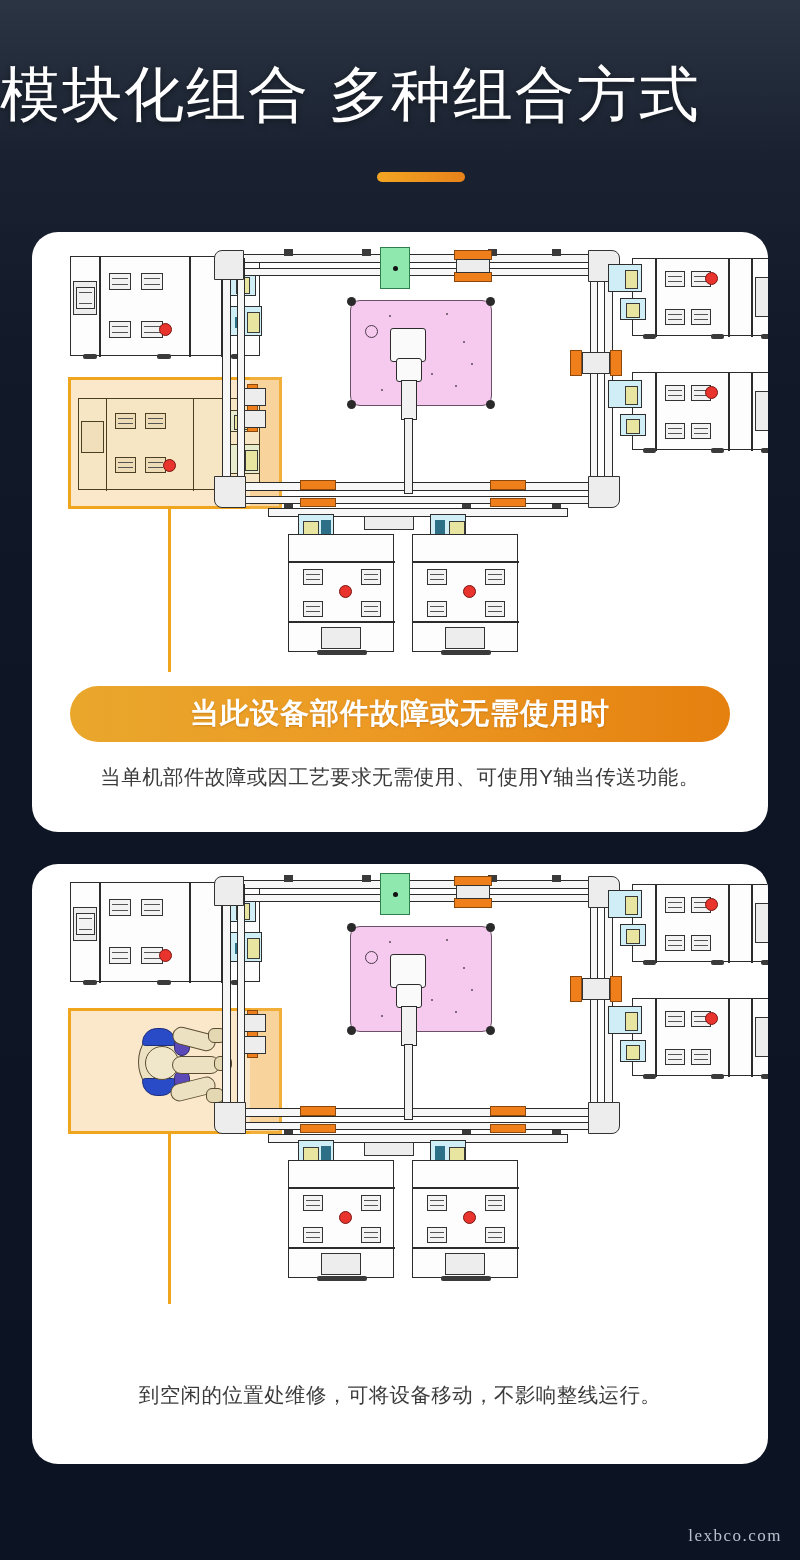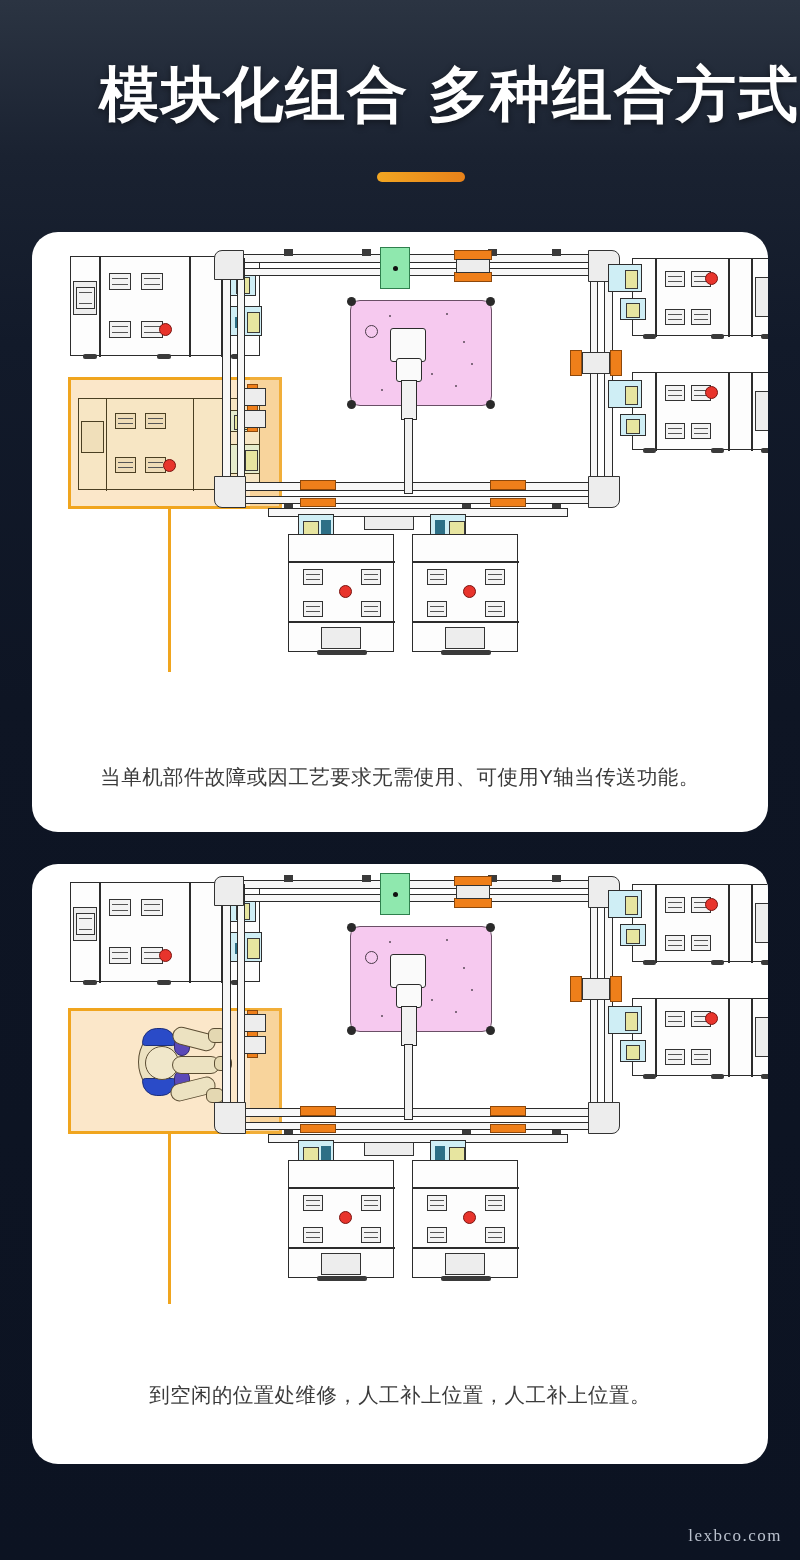--- a/index.html
+++ b/index.html
@@ -12,22 +12,22 @@
   .page{
     position:relative;width:800px;height:1560px;
     background:linear-gradient(180deg,#2b3442 0%,#1a2231 10%,#121a2a 22%,#0e1524 45%,#0c1322 100%);
     overflow:hidden;
   }
 
   
   .header{position:absolute;left:0;top:0;width:800px;height:210px;}
   .title{
     position:absolute;left:0;top:62px;width:800px;
-    text-align:right;color:#ffffff;
-    font-size:60px;font-weight:bold;letter-spacing:2px;
+    text-align:left;color:#ffffff;
+    font-size:60px;font-weight:normal;letter-spacing:2px;
     line-height:1.1;white-space:nowrap;
     text-shadow:0 2px 6px rgba(0,0,0,.45);
   }
   .title-dash{
     position:absolute;left:377px;top:172px;width:88px;height:10px;border-radius:5px;
     background:linear-gradient(90deg,#F2A622 0%,#E8821A 100%);
   }
 
   
   .card{
@@ -315,20 +315,23 @@
           <div class="pad" style="left:14px;top:66px;width:18px;height:14px;"></div>
           <div class="pad" style="left:72px;top:66px;width:18px;height:14px;"></div>
           <div class="reddot" style="left:50px;top:50px;"></div>
           <div class="greyblk" style="left:32px;top:92px;width:40px;height:22px;"></div>
           <div class="foot" style="left:28px;top:115px;width:50px;"></div>
         </div>
 
       </div>
     </div>
 
+    <div class="banner" id="banner-1">
+      <span class="banner-text">当此设备部件故障或无需使用时</span>
+    </div>
     <div class="caption" id="caption-1">
       <div>当单机部件故障或因工艺要求无需使用、可使用Y轴当传送功能。</div>
     </div>
   </div>
 
   <div class="card" id="card-2">
 
     <div class="diagram">
       <div class="dgm">
 
@@ -512,19 +515,19 @@
           <div class="pad" style="left:72px;top:66px;width:18px;height:14px;"></div>
           <div class="reddot" style="left:50px;top:50px;"></div>
           <div class="greyblk" style="left:32px;top:92px;width:40px;height:22px;"></div>
           <div class="foot" style="left:28px;top:115px;width:50px;"></div>
         </div>
 
       </div>
     </div>
 
     <div class="caption" id="caption-2">
-      <div>到空闲的位置处维修，人工补上位置，人工补上位置。</div>
+      <div>到空闲的位置处维修，可将设备移动，不影响整线运行。</div>
     </div>
   </div>
 
   <div class="watermark">lexbco.com</div>
 
 </div>
 
 </body></html>

